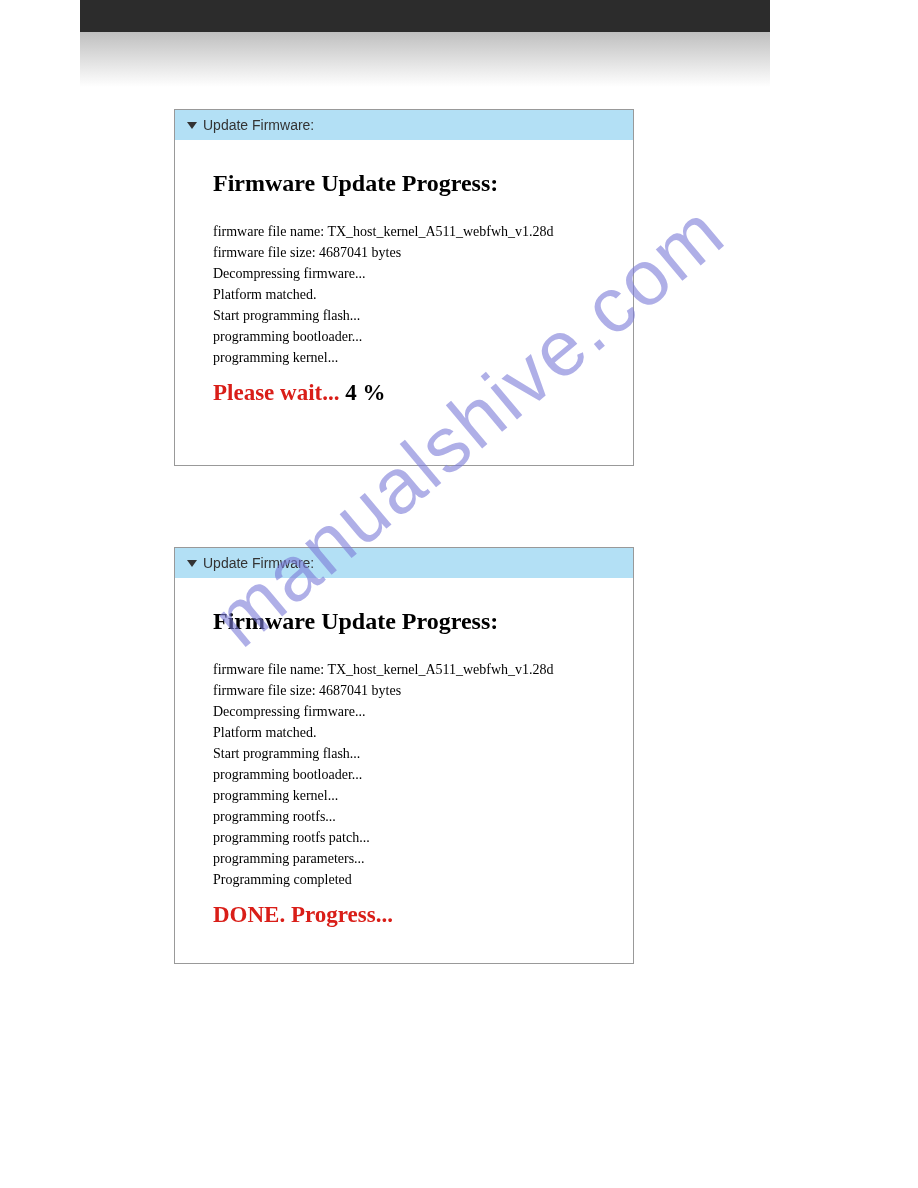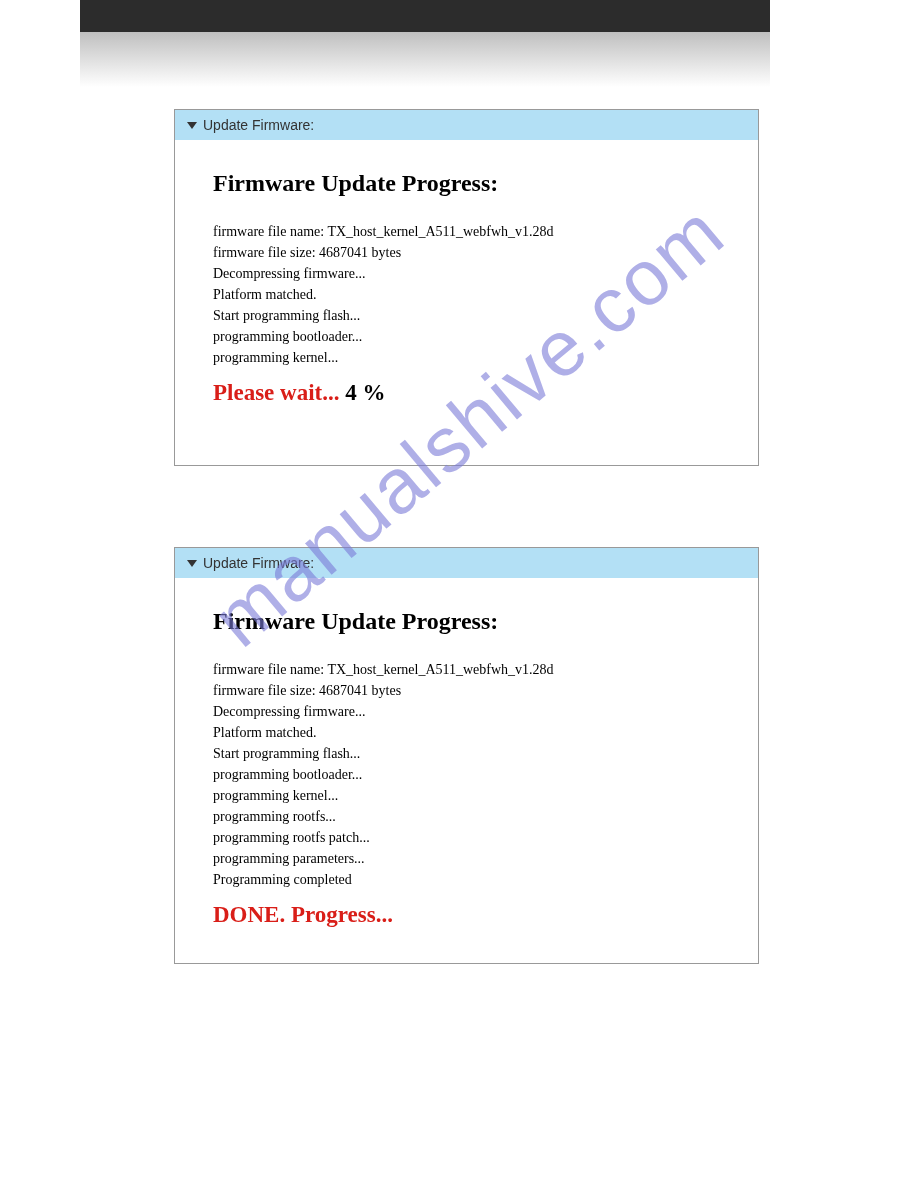--- a/index.html
+++ b/index.html
@@ -26,21 +26,21 @@
       position: absolute;
       top: 32px;
       left: 80px;
       width: 690px;
       height: 55px;
       background: linear-gradient(to bottom, rgba(44,44,44,0.3), rgba(255,255,255,0));
     }
     .panel {
       position: absolute;
       left: 174px;
-      width: 585px;
+      width: 460px;
       border: 1px solid #999;
       background: #fff;
       overflow: hidden;
     }
     .panel-1 {
       top: 109px;
       height: 357px;
     }
     .panel-2 {
       top: 547px;

